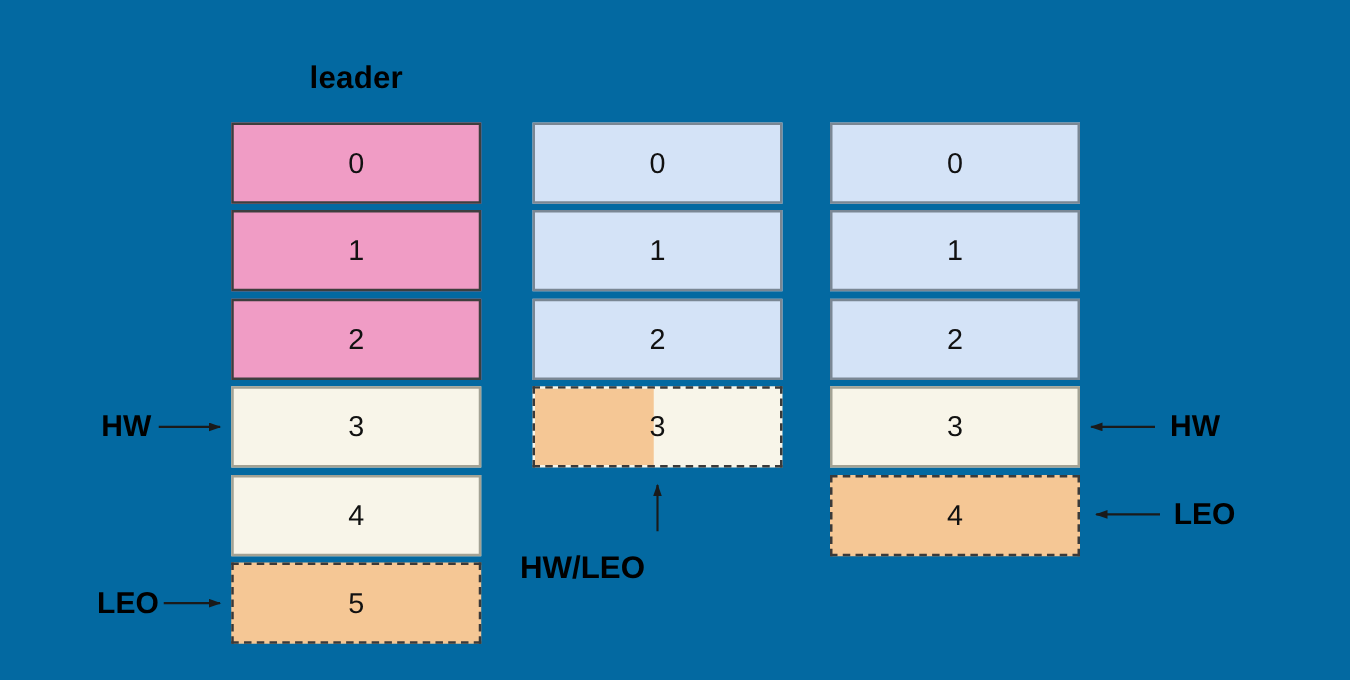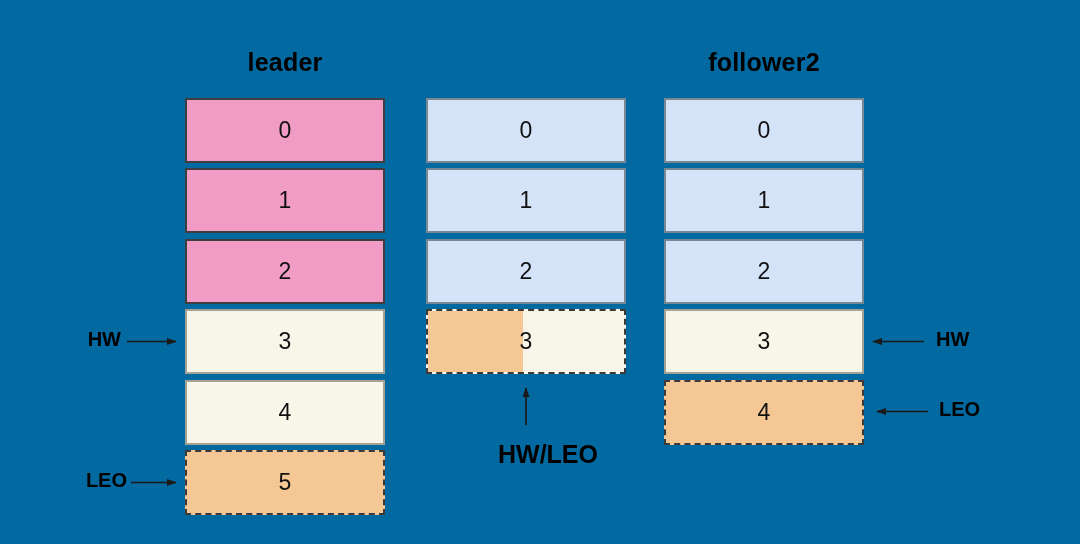--- a/index.html
+++ b/index.html
@@ -46,39 +46,38 @@
     background: var(--new-record);
   }
   .block-label {
     position: relative;
     z-index: 2;
     font-size: 23px;
     color: #111111;
   }
   .pointer-label {
     position: absolute;
-    font-size: 20px;
+    font-size: 24px;
     font-weight: bold;
     color: #000000;
     white-space: nowrap;
   }
   #arrow-layer {
     position: absolute;
     left: 0; top: 0;
     pointer-events: none;
   }
   #arrow-layer line { stroke: #1a1a1a; stroke-width: 1.7; }
 </style>
 </head>
 <body>
 
 <div id="canvas">
 
   <div class="col-header" style="left:185px">leader</div>
-  <div class="col-header" style="left:664px">follower2</div>
 
   <div id="blocks-layer">
       <div class="block pink" style="left: 185px; top: 98px;">
         <span class="block-label">0</span>
       </div>
       <div class="block pink" style="left: 185px; top: 168px;">
         <span class="block-label">1</span>
       </div>
       <div class="block pink" style="left: 185px; top: 239px;">
         <span class="block-label">2</span>
@@ -130,16 +129,16 @@
     </defs>
     <line x1="127" y1="341.5" x2="176" y2="341.5" marker-end="url(#ah)"></line>
     <line x1="131" y1="482.5" x2="176" y2="482.5" marker-end="url(#ah)"></line>
     <line x1="526" y1="425" x2="526" y2="388" marker-end="url(#ah)"></line>
     <line x1="924" y1="341.5" x2="873" y2="341.5" marker-end="url(#ah)"></line>
     <line x1="928" y1="411.5" x2="877" y2="411.5" marker-end="url(#ah)"></line>
   </svg>
 
   <div class="pointer-label" style="left:41px; top:328px; width:80px; text-align:right">HW</div>
   <div class="pointer-label" style="left:47px; top:469px; width:80px; text-align:right">LEO</div>
-  <div class="pointer-label" style="left:448px; top:440px; width:200px; text-align:center; font-size:25px">HW/LEO</div>
+  <div class="pointer-label" style="left:416px; top:440px; width:200px; text-align:left; font-size:25px">HW/LEO</div>
   <div class="pointer-label" style="left:936px; top:328px">HW</div>
   <div class="pointer-label" style="left:939px; top:398px">LEO</div>
 </div>
 
 </body></html>

